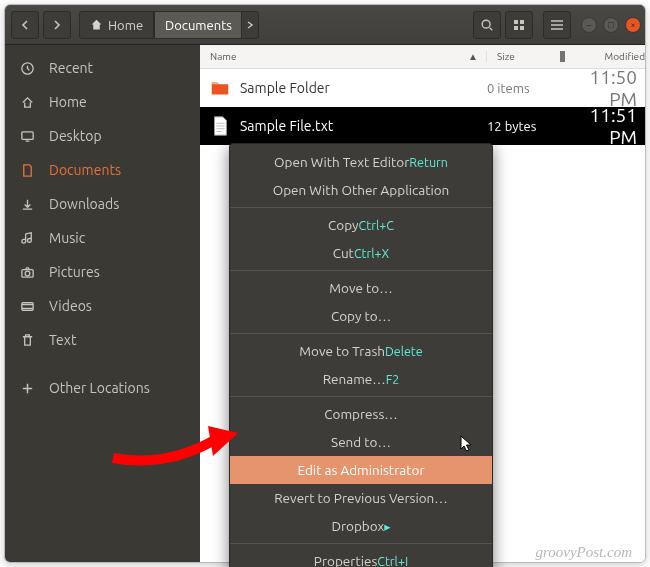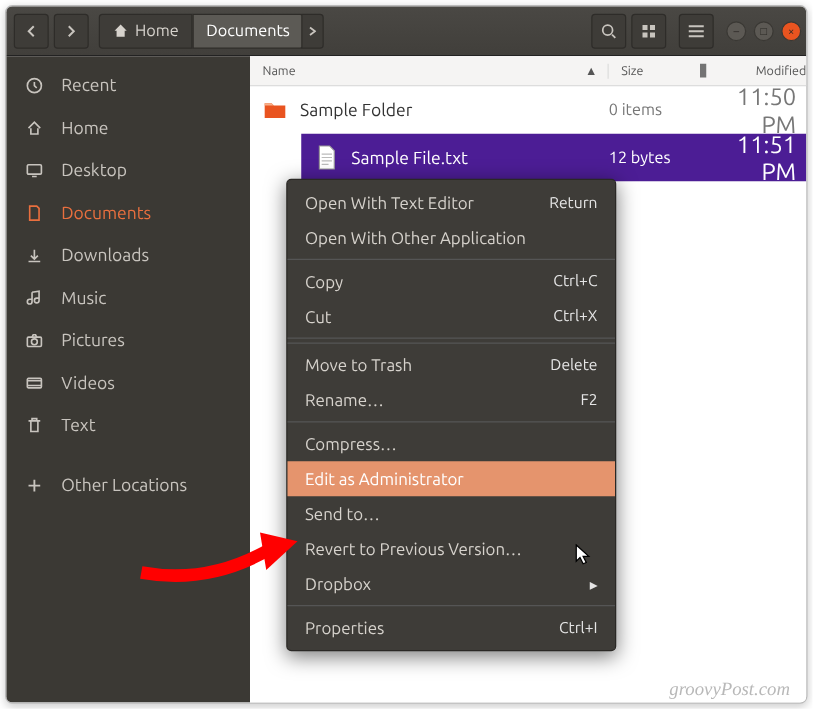--- a/index.html
+++ b/index.html
@@ -25,28 +25,28 @@
   .content { flex: 1; background: #fff; position: relative; }
   .col-head { height: 24px; background: #f5f4f3; border-bottom: 1px solid #ddd; display: flex; align-items: center; font-size: 10px; color: #555; }
   .ch-name { flex: 1; padding-left: 10px; display:flex; align-items:center; justify-content:space-between; padding-right:8px; border-right:1px solid #ddd; }
   .ch-size { width: 78px; padding-left: 10px; border-right:5px solid #737373; }
   .ch-mod { width: 80px; padding-left: 10px; text-align: right; }
   .row { height: 38px; display: flex; align-items: center; font-size: 14px; color: #333; }
   .row .ic { width: 40px; display:flex; justify-content:center; }
   .row .nm { flex: 1; }
   .row .sz { width: 78px; color: #777; font-size: 13px; }
   .row .md { width: 80px; color: #777; font-size: 19px; text-align:right; padding-right:8px; }
-  .row.selected { background: #4c1d95; color: #fff; margin-left: 41px; }
+  .row.selected { background: #000000; color: #fff; }
   .row.selected .sz, .row.selected .md { color: #fff; }
   
   .ctx { position: absolute; left: 229px; top: 143px; width: 264px; background: #3e3c38; border: 1px solid #2a2825; border-radius: 4px; box-shadow: 0 4px 16px rgba(0,0,0,0.5); padding: 4px 0; color: #d6d2cc; font-size: 13.5px; z-index: 10; }
-  .ctx-item { height: 28px; display: flex; align-items: center; justify-content: space-between; padding: 0 14px; }
+  .ctx-item { height: 28px; display: flex; align-items: center; justify-content: center; padding: 0 14px; }
   .ctx-item.hl { background: #e5946d; color: #fff; }
   .ctx-sep { height: 1px; background: #555; margin: 3px 0; }
-  .ctx-sc { color: #e5e5e5; font-size: 12.5px; }
+  .ctx-sc { color: #5eead4; font-size: 12.5px; }
   
   .arrow { position: absolute; left: 108px; top: 418px; z-index: 20; }
   .cursor { position: absolute; left: 460px; top: 435px; z-index: 30; font-size: 15px; color:#000; }
   .watermark { position: absolute; right: 18px; bottom: 6px; font-family: Georgia, serif; font-style: italic; color: #b8b8b8; font-size: 15px; z-index: 5; }
 </style>
 </head>
 <body>
 
 <div class="window">
   <div class="toolbar">
@@ -239,38 +239,44 @@
     <div class="ctx-sep"></div>
     <div class="ctx-item">
       <span>Copy</span>
       <span class="ctx-sc">Ctrl+C</span>
     </div>
     <div class="ctx-item">
       <span>Cut</span>
       <span class="ctx-sc">Ctrl+X</span>
     </div>
     <div class="ctx-sep"></div>
+    <div class="ctx-item">
+      <span>Move to…</span>
+    </div>
+    <div class="ctx-item">
+      <span>Copy to…</span>
+    </div>
     <div class="ctx-sep"></div>
     <div class="ctx-item">
       <span>Move to Trash</span>
       <span class="ctx-sc">Delete</span>
     </div>
     <div class="ctx-item">
       <span>Rename…</span>
       <span class="ctx-sc">F2</span>
     </div>
     <div class="ctx-sep"></div>
     <div class="ctx-item">
       <span>Compress…</span>
     </div>
+    <div class="ctx-item">
+      <span>Send to…</span>
+    </div>
     <div class="ctx-item hl">
       <span>Edit as Administrator</span>
-    </div>
-    <div class="ctx-item">
-      <span>Send to…</span>
     </div>
     <div class="ctx-item">
       <span>Revert to Previous Version…</span>
     </div>
     <div class="ctx-item">
       <span>Dropbox</span>
       <span class="ctx-sc">▸</span>
     </div>
     <div class="ctx-sep"></div>
     <div class="ctx-item">

